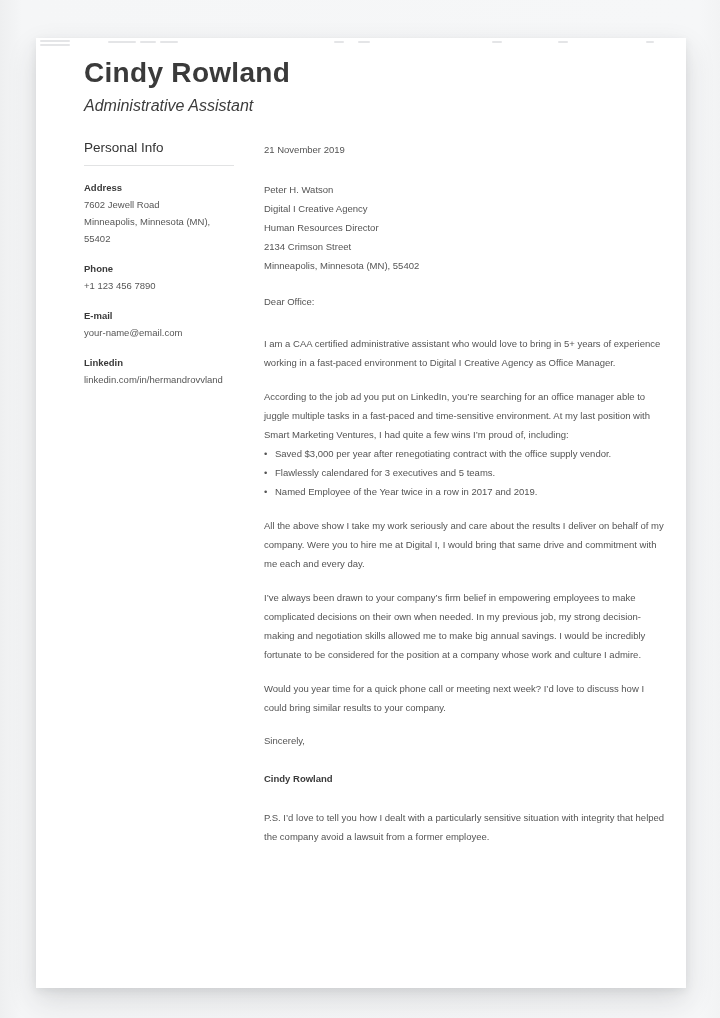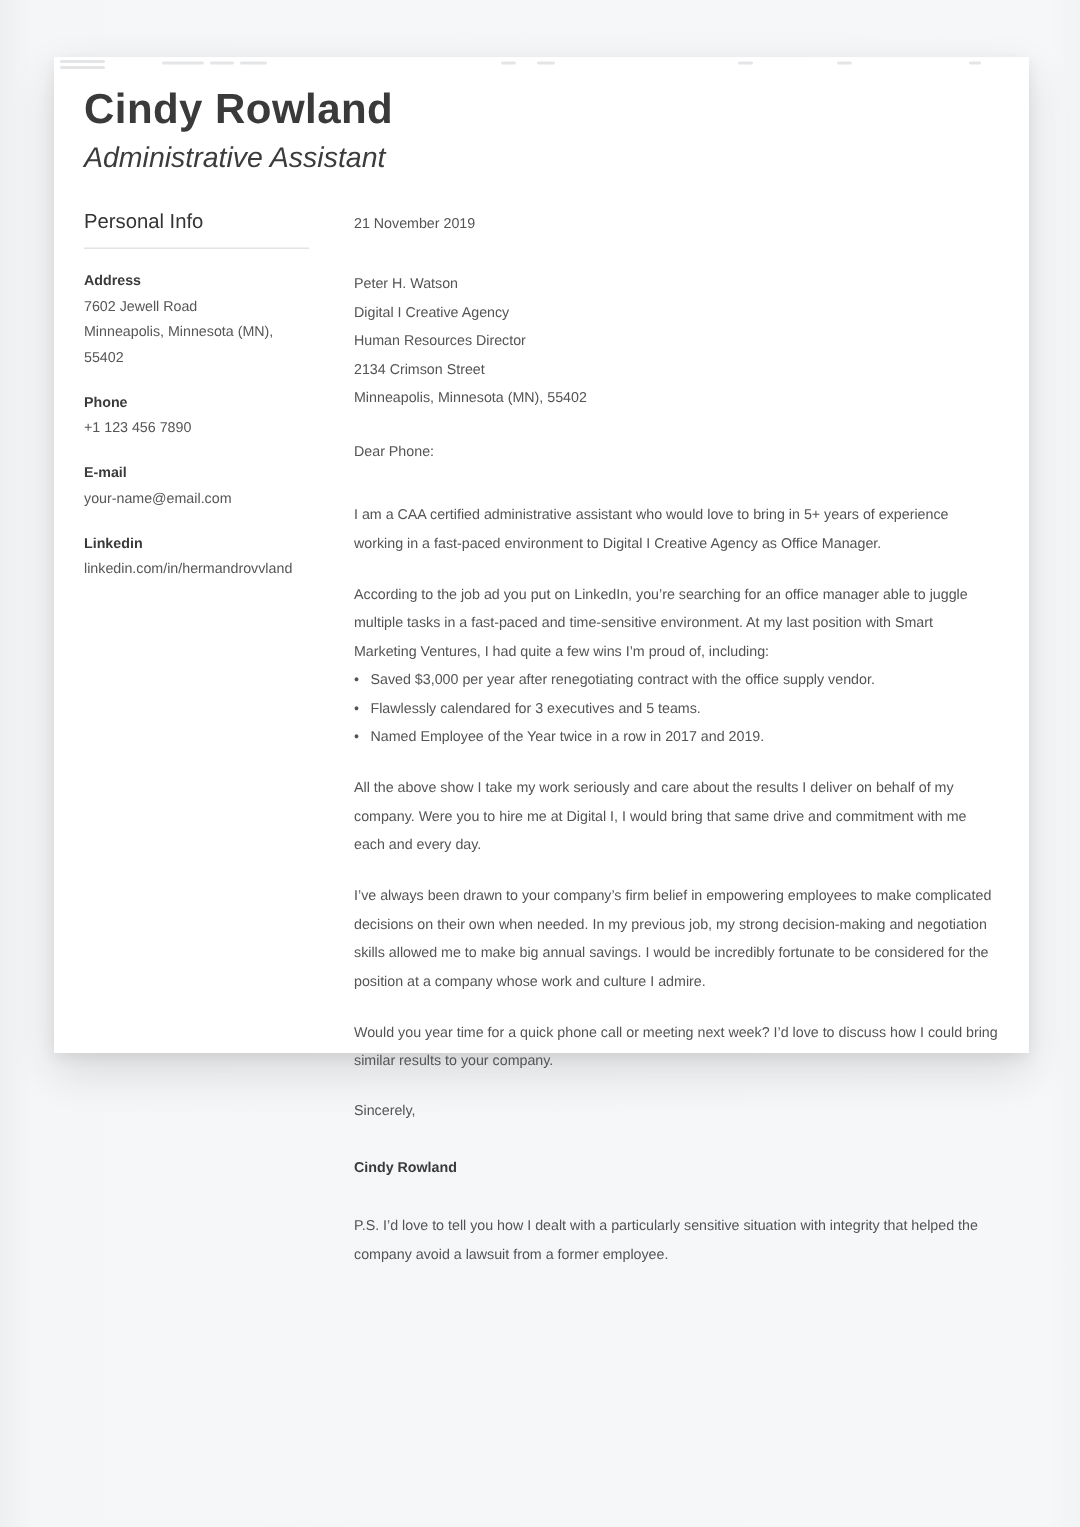--- a/index.html
+++ b/index.html
@@ -13,44 +13,45 @@
   .stage {
     position: absolute;
     inset: 0;
     background: linear-gradient(90deg, #eeeff0 0%, #f5f6f7 3%, #f6f7f8 97%, #f2f3f4 100%);
   }
   .page {
     position: absolute;
     left: 36px;
     top: 38px;
     width: 650px;
-    height: 664px;
+    height: 950px;
     background: #ffffff;
     box-shadow: 0 12px 28px rgba(40,45,50,0.14), 0 3px 8px rgba(40,45,50,0.08);
+    padding-left: 28px;
   }
   .artifact {
     position: absolute;
     height: 2px;
     background: #e4e5e7;
     border-radius: 1px;
   }
   .page-inner {
     padding: 18px 20px 0 20px;
     height: 100%;
   }
   
   .name {
     font-size: 28px;
     font-weight: bold;
     color: #3a3a3a;
     letter-spacing: 0.3px;
     line-height: 34px;
   }
   .job-title {
-    font-size: 19px;
+    font-size: 16px;
     font-style: italic;
     color: #3c3c3c;
     margin-top: 7px;
     line-height: 18px;
   }
   
   .columns {
     display: flex;
     margin-top: 25px;
   }
@@ -160,21 +161,21 @@
           <div class="letter-date">21 November 2019</div>
 
           <div class="recipient">
             <div class="recipient-line">Peter H. Watson</div>
             <div class="recipient-line">Digital I Creative Agency</div>
             <div class="recipient-line">Human Resources Director</div>
             <div class="recipient-line">2134 Crimson Street</div>
             <div class="recipient-line">Minneapolis, Minnesota (MN), 55402</div>
           </div>
 
-          <div class="salutation">Dear Phone:</div>
+          <div class="salutation">Dear Office:</div>
 
           <p class="para para-first">I am a CAA certified administrative assistant who would love to bring in 5+ years of experience working in a fast-paced environment to Digital I Creative Agency as Office Manager.</p>
 
           <p class="para">According to the job ad you put on LinkedIn, you’re searching for an office manager able to juggle multiple tasks in a fast-paced and time-sensitive environment. At my last position with Smart Marketing Ventures, I had quite a few wins I’m proud of, including:</p>
 
           <ul class="bullet-list">
             <li class="bullet-item">
               <span class="bullet-marker">•</span>
               <span>Saved $3,000 per year after renegotiating contract with the office supply vendor.</span>
             </li>

